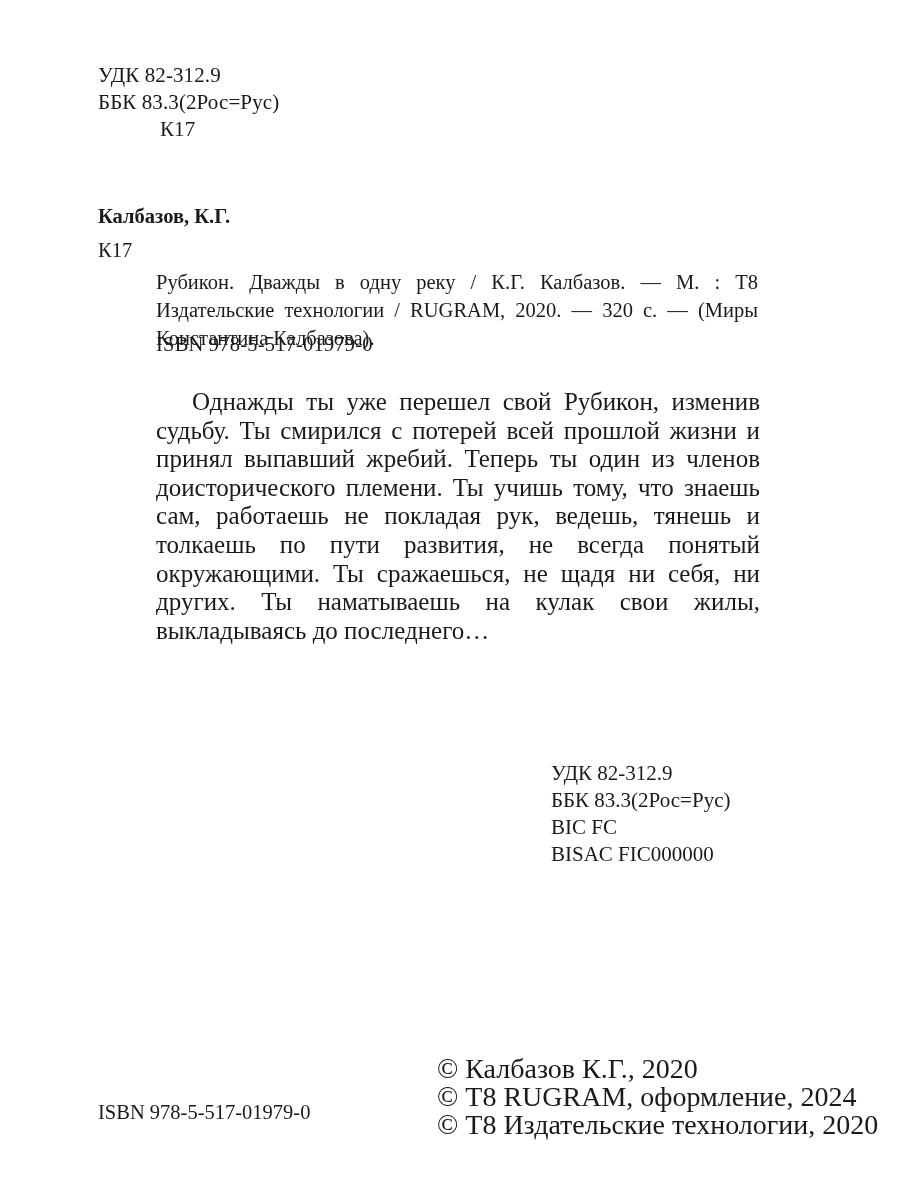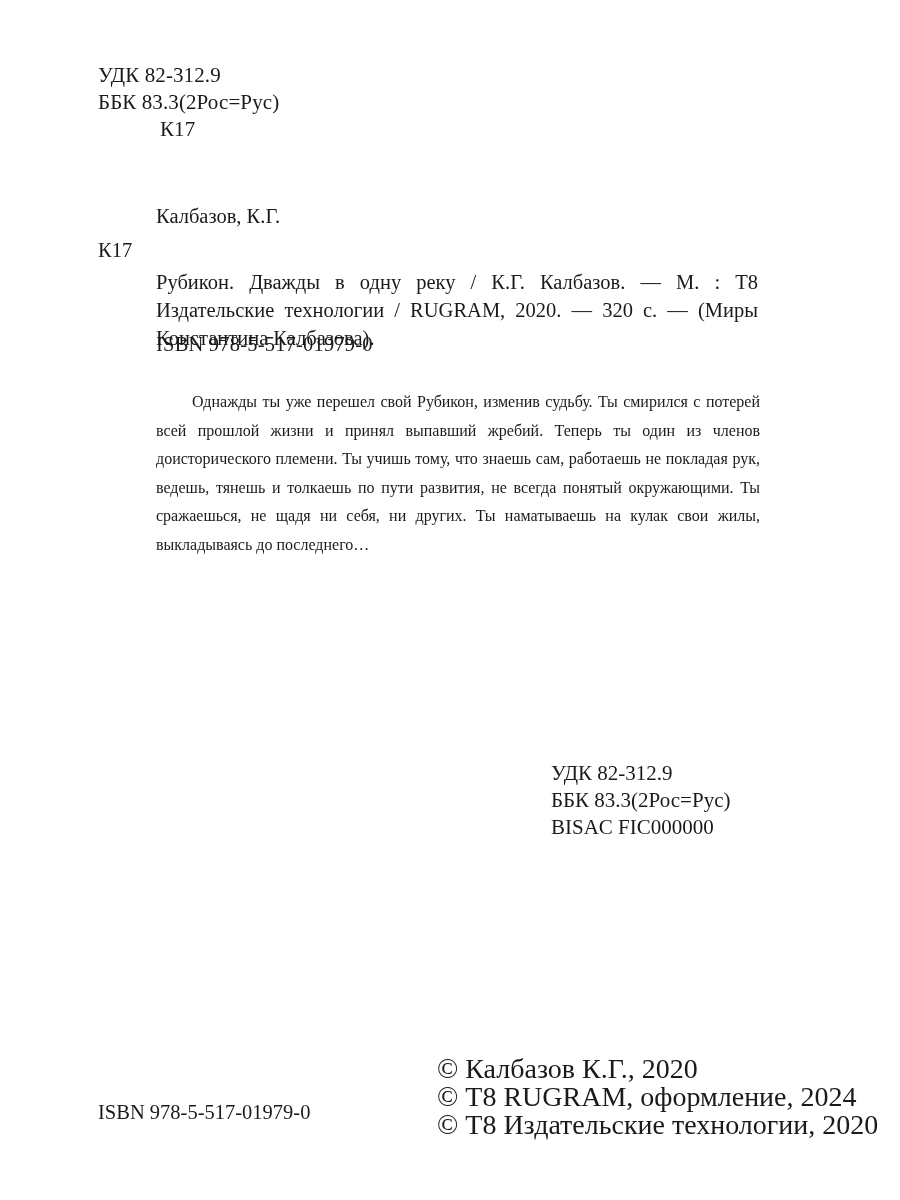--- a/index.html
+++ b/index.html
@@ -37,22 +37,21 @@
   
   .biblio {
     position: absolute;
     left: 98px;
     top: 202px;
     width: 660px;
     font-size: 20.5px;
     line-height: 28px;
   }
   .biblio .author {
-    font-weight: normal;
-    margin-left: 58px;
+    font-weight: bold;
     margin-bottom: 6px;
   }
   .biblio .record-wrap {
     display: flex;
     align-items: flex-start;
   }
   .biblio .side-code {
     width: 58px;
     flex: 0 0 58px;
     font-size: 20.5px;
@@ -72,21 +71,21 @@
     font-size: 20.5px;
     letter-spacing: 0.2px;
   }
 
   
   .annotation {
     position: absolute;
     left: 156px;
     top: 388px;
     width: 604px;
-    font-size: 16px;
+    font-size: 25px;
     line-height: 28.6px;
     text-align: justify;
     text-align-last: left;
   }
   .annotation p {
     margin: 0;
     text-indent: 36px;
   }
 
   
@@ -134,20 +133,21 @@
 
   <div class="isbn-main">ISBN 978-5-517-01979-0</div>
 
   <div class="annotation">
     <p>Однажды ты уже перешел свой Рубикон, изменив судьбу. Ты смирился с потерей всей прошлой жизни и принял выпавший жребий. Теперь ты один из членов доисторического племени. Ты учишь тому, что знаешь сам, работаешь не покладая рук, ведешь, тянешь и толкаешь по пути развития, не всегда понятый окружающими. Ты сражаешься, не щадя ни себя, ни других. Ты наматываешь на кулак свои жилы, выкладываясь до последнего…</p>
   </div>
 
   <div class="codes-right">
     <div>УДК 82-312.9</div>
     <div>ББК 83.3(2Рос=Рус)</div>
+    <div>BIC FC</div>
     <div>BISAC FIC000000</div>
   </div>
 
   <div class="footer-isbn">ISBN 978-5-517-01979-0</div>
 
   <div class="copyright">
     <div>© Калбазов К.Г., 2020</div>
     <div>© Т8 RUGRAM, оформление, 2024</div>
     <div>© Т8 Издательские технологии, 2020</div>
   </div>

